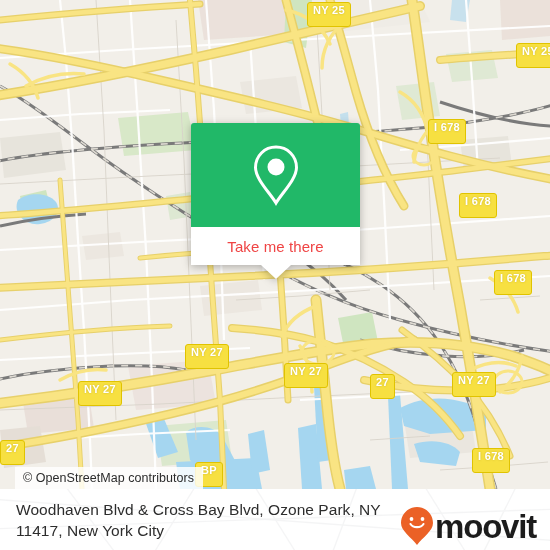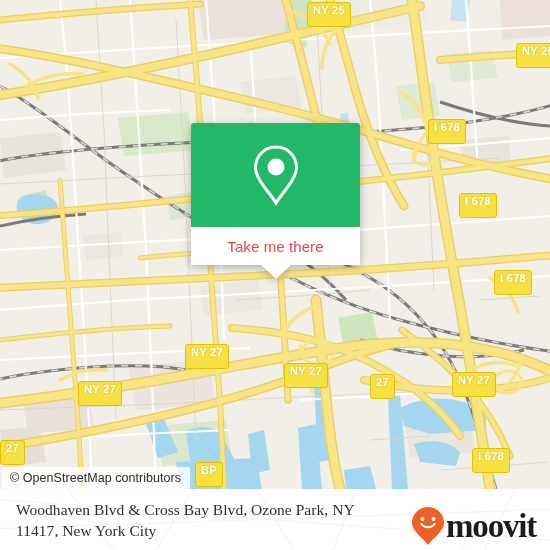--- a/index.html
+++ b/index.html
@@ -89,21 +89,21 @@
     width: 0;
     height: 0;
     border-left: 15px solid transparent;
     border-right: 15px solid transparent;
     border-top: 14px solid #ffffff;
   }
 
   
   #attribution {
     position: absolute;
-    left: 2px;
+    left: 15px;
     bottom: 0;
     background: rgba(255,255,255,0.82);
     font-size: 12.5px;
     color: #2b2b2b;
     padding: 4px 9px 4px 8px;
     z-index: 45;
     letter-spacing: 0.05px;
   }
 
   
@@ -123,21 +123,20 @@
     opacity: 0.10;
   }
   #footer-inner {
     position: relative;
     height: 100%;
     display: flex;
     align-items: center;
     justify-content: space-between;
     padding: 0 14px 0 16px;
     box-sizing: border-box;
-    font-family: Liberation Serif, serif;
   }
   #footer-address {
     font-size: 15.5px;
     line-height: 21px;
     color: #2d2d2d;
     max-width: 395px;
     letter-spacing: 0.05px;
   }
   #brand {
     display: flex;

